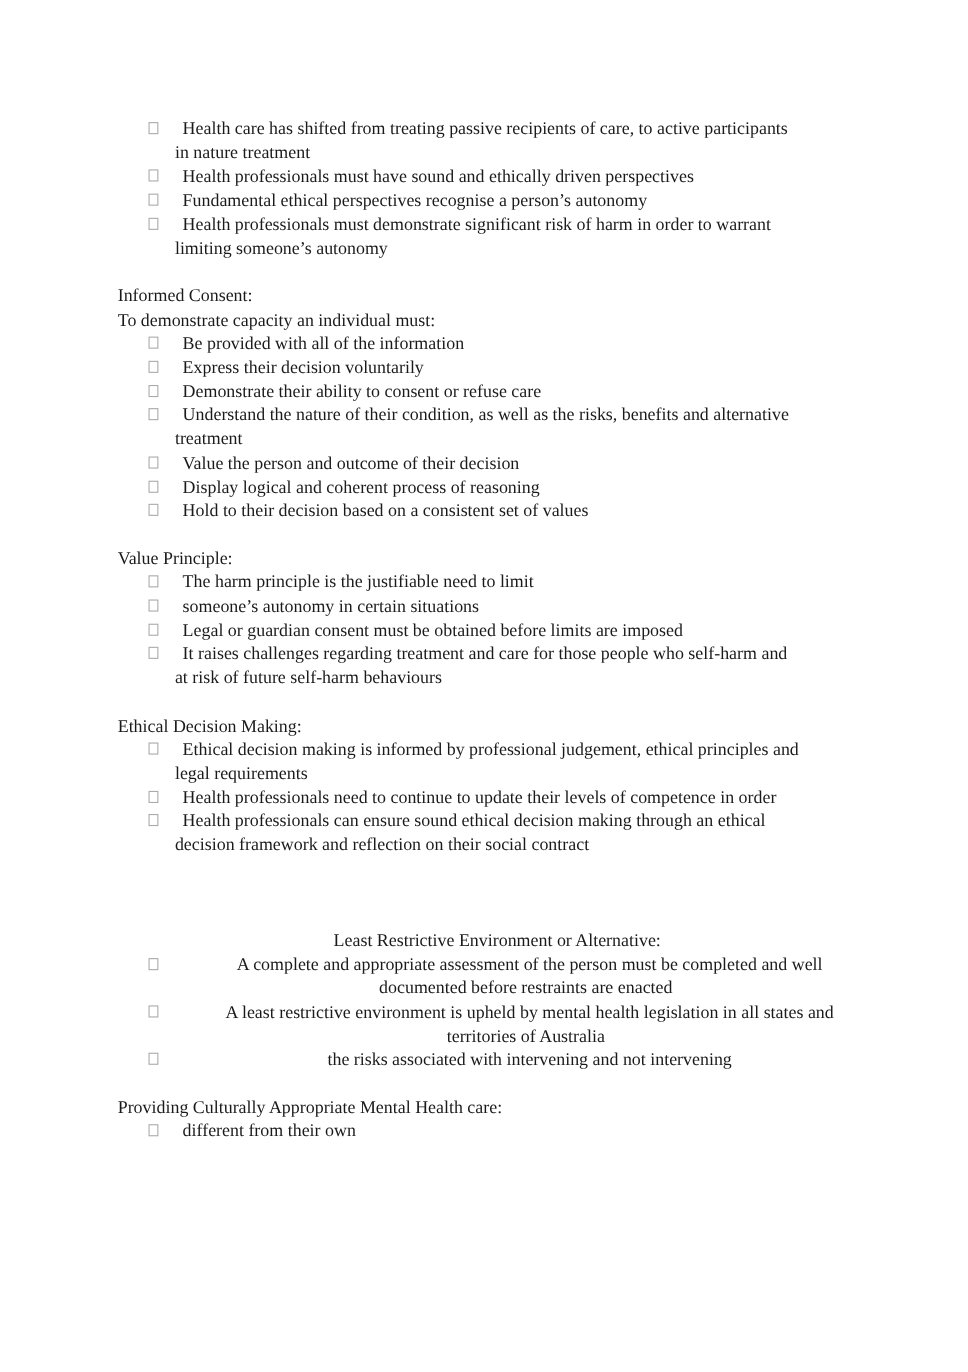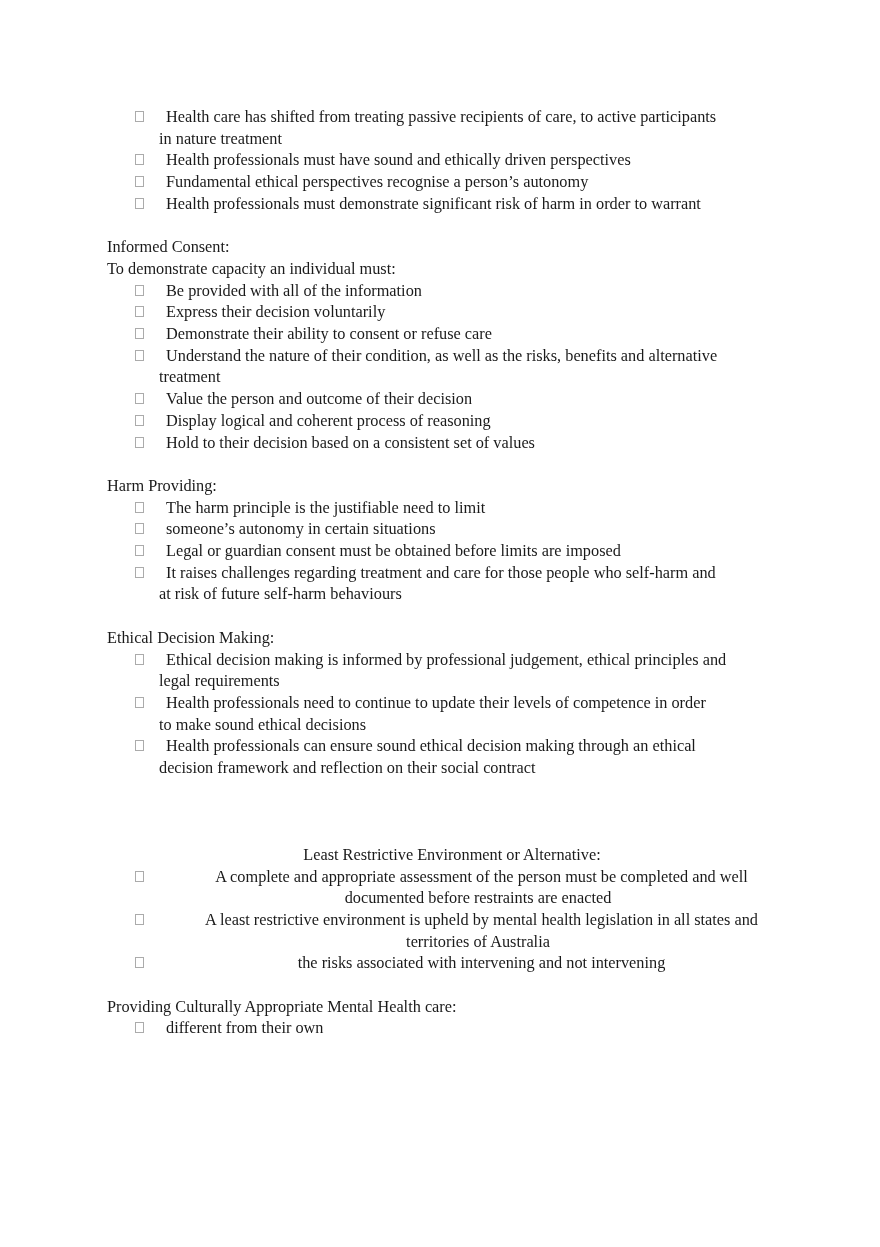--- a/index.html
+++ b/index.html
@@ -82,20 +82,21 @@
           <li class="bullet-item">
             <span class="bullet-box"></span>
             <div class="bullet-lines">
               <div class="bullet-line">Fundamental ethical perspectives recognise a person’s autonomy</div>
             </div>
           </li>
           <li class="bullet-item">
             <span class="bullet-box"></span>
             <div class="bullet-lines">
               <div class="bullet-line">Health professionals must demonstrate significant risk of harm in order to warrant</div>
+              <div class="bullet-line">limiting someone’s autonomy</div>
             </div>
           </li>
         </ul>
       </section>
       <section class="doc-section">
         <div class="heading">Informed Consent:</div>
         <div class="intro">To demonstrate capacity an individual must:</div>
         <ul class="bullet-list">
           <li class="bullet-item">
             <span class="bullet-box"></span>
@@ -136,21 +137,21 @@
           </li>
           <li class="bullet-item">
             <span class="bullet-box"></span>
             <div class="bullet-lines">
               <div class="bullet-line">Hold to their decision based on a consistent set of values</div>
             </div>
           </li>
         </ul>
       </section>
       <section class="doc-section">
-        <div class="heading">Harm Providing:</div>
+        <div class="heading">Value Principle:</div>
         <ul class="bullet-list">
           <li class="bullet-item">
             <span class="bullet-box"></span>
             <div class="bullet-lines">
               <div class="bullet-line">The harm principle is the justifiable need to limit</div>
             </div>
           </li>
           <li class="bullet-item">
             <span class="bullet-box"></span>
             <div class="bullet-lines">
@@ -179,21 +180,20 @@
             <span class="bullet-box"></span>
             <div class="bullet-lines">
               <div class="bullet-line">Ethical decision making is informed by professional judgement, ethical principles and</div>
               <div class="bullet-line">legal requirements</div>
             </div>
           </li>
           <li class="bullet-item">
             <span class="bullet-box"></span>
             <div class="bullet-lines">
               <div class="bullet-line">Health professionals need to continue to update their levels of competence in order</div>
-              <div class="bullet-line">to make sound ethical decisions</div>
             </div>
           </li>
           <li class="bullet-item">
             <span class="bullet-box"></span>
             <div class="bullet-lines">
               <div class="bullet-line">Health professionals can ensure sound ethical decision making through an ethical</div>
               <div class="bullet-line">decision framework and reflection on their social contract</div>
             </div>
           </li>
         </ul>

